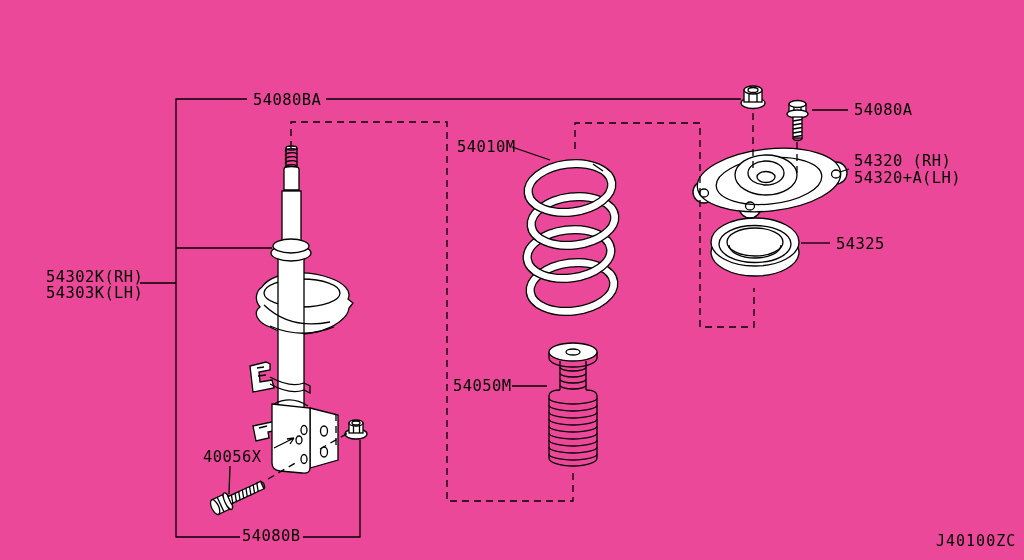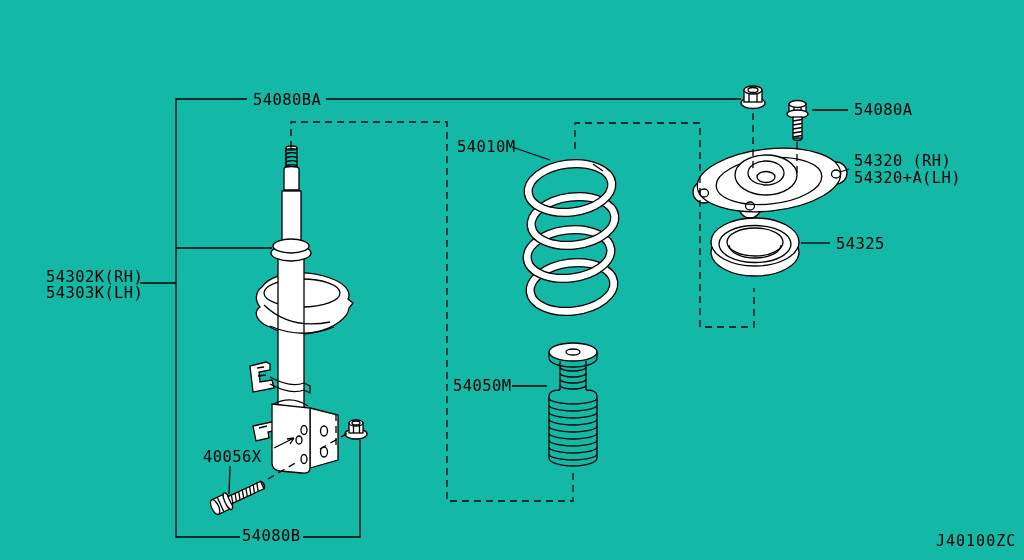--- a/index.html
+++ b/index.html
@@ -1,16 +1,16 @@
 <!DOCTYPE html>
 <html><head>
 <meta charset="utf-8">
 <style>
   html,body{margin:0;padding:0;background:#ffffff;}
-  .stage{position:relative;width:1024px;height:560px;background:#14b8a6;overflow:hidden;
+  .stage{position:relative;width:1024px;height:560px;background:#ec4899;overflow:hidden;
          font-family:"DejaVu Sans Mono", monospace;}
   svg{position:absolute;left:0;top:0;}
   .lbl{font-family:"DejaVu Sans Mono", monospace;font-size:15.5px;letter-spacing:.4px;fill:#000;}
   .code{font-family:"DejaVu Sans Mono", monospace;font-size:15px;letter-spacing:1px;fill:#000;}
   .ln{stroke:#000;stroke-width:1.3;fill:none;}
   .dash{stroke:#000;stroke-width:1.3;fill:none;stroke-dasharray:7 5;}
   .pw{stroke:#000;stroke-width:1.3;fill:#fff;}
   .po{stroke:#000;stroke-width:1.3;fill:none;}
 </style>
 </head>

